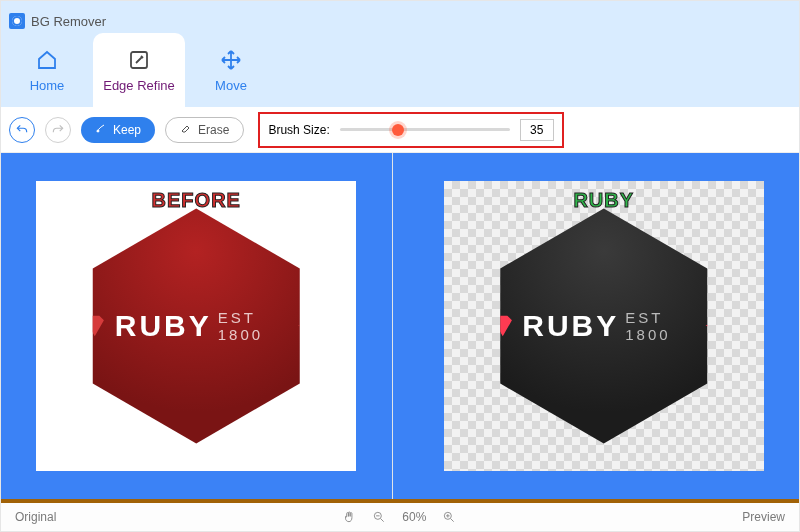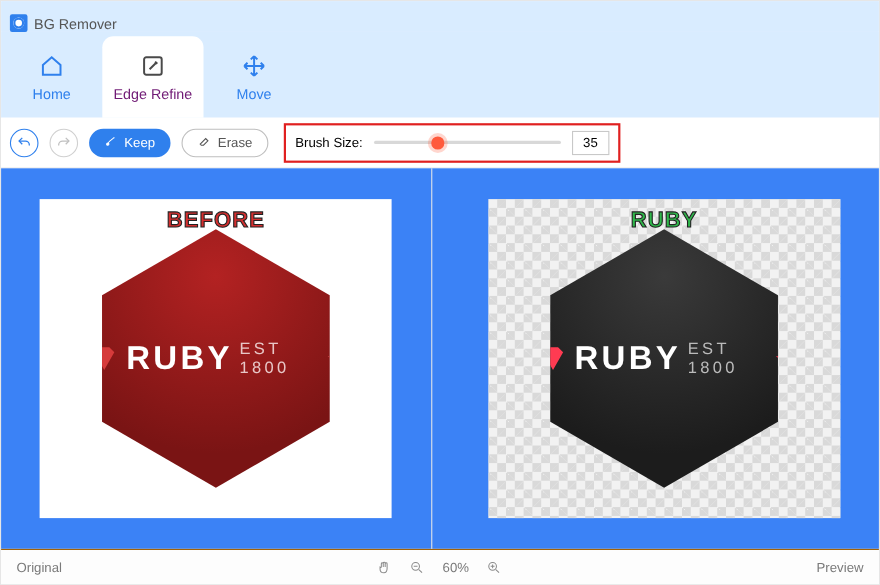--- a/index.html
+++ b/index.html
@@ -133,21 +133,21 @@
   .badge-title { font-size:30px; font-weight:800; letter-spacing:3px;}
   .badge-est { font-size:15px; letter-spacing:3px; color:#e8c7c7;}
   .hex.dark .badge-est{ color:#bbb;}
   .star { font-size:16px; }
   .hex.red .star{ color:#c84c4c;}
   .hex.dark .star{ color:#ff3b52;}
   .hex.dark .gem svg path { fill:#ff3b52;}
   .hex.red  .gem svg path { fill:#d63b3b;}
   
   .footer {
-    height:32px; background:#fdfdfd; border-top:1px solid #a16207;
+    height:32px; background:#fdfdfd; border-top:4px solid #a16207;
     display:flex; align-items:center; padding:0 14px;
     font-size:12px; color:#7a7a7a;
   }
   .footer .spacer{flex:1;}
   .footer .tools{display:flex;align-items:center;gap:16px;}
   .ficon{width:14px;height:14px;display:inline-block;}
   .ficon svg{stroke:#8a8a8a;fill:none;stroke-width:1.6;}
 </style>
 </head>
 <body>

